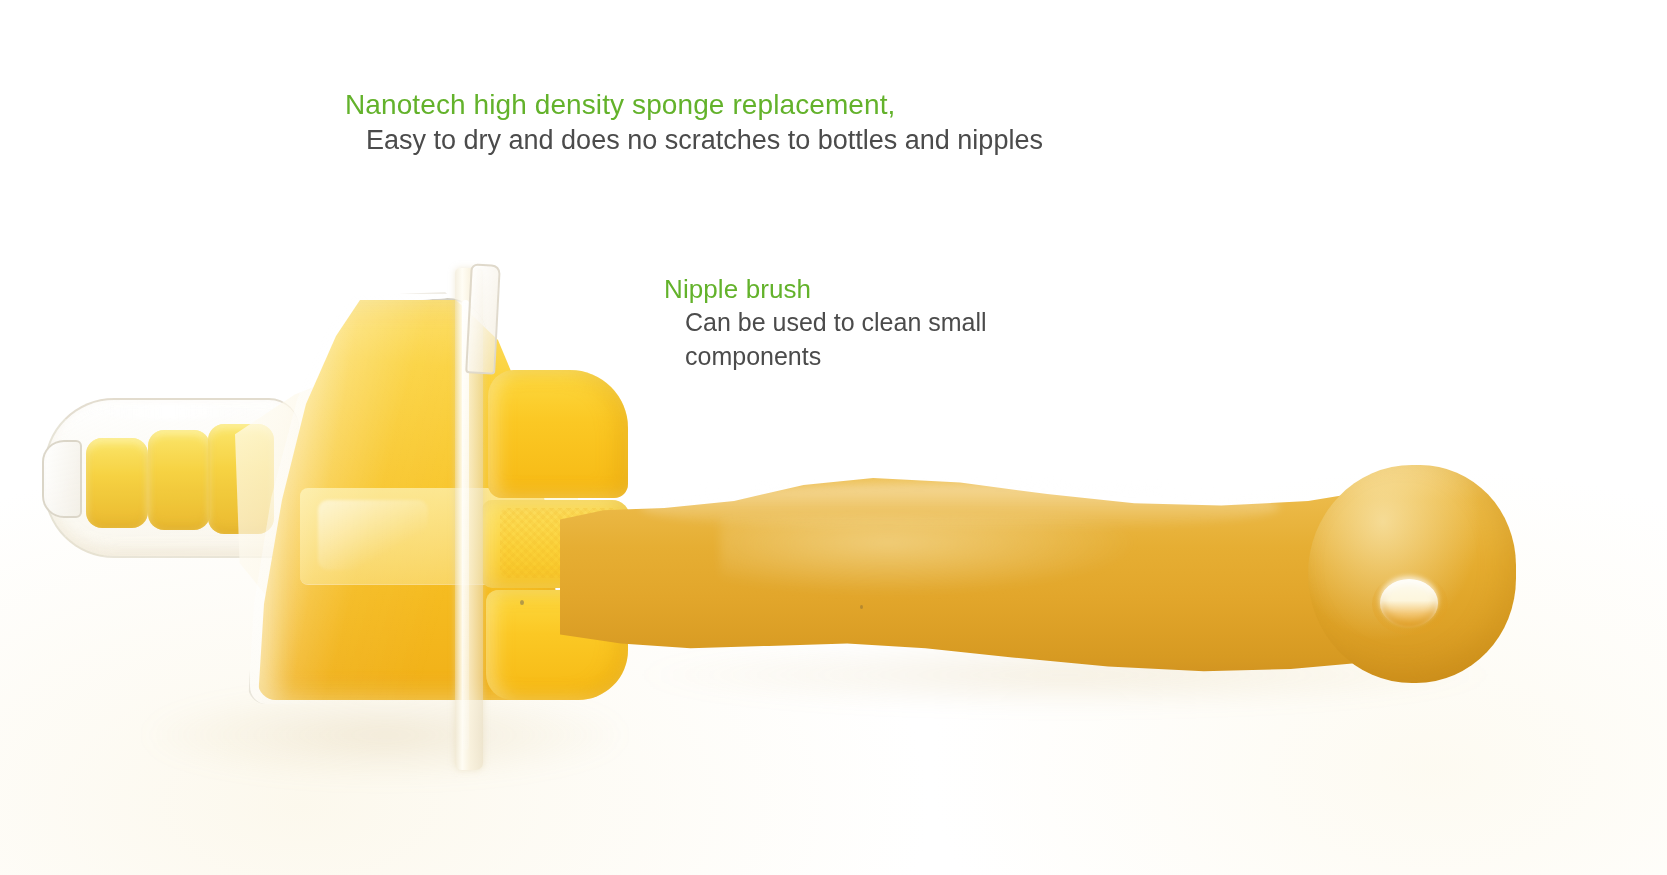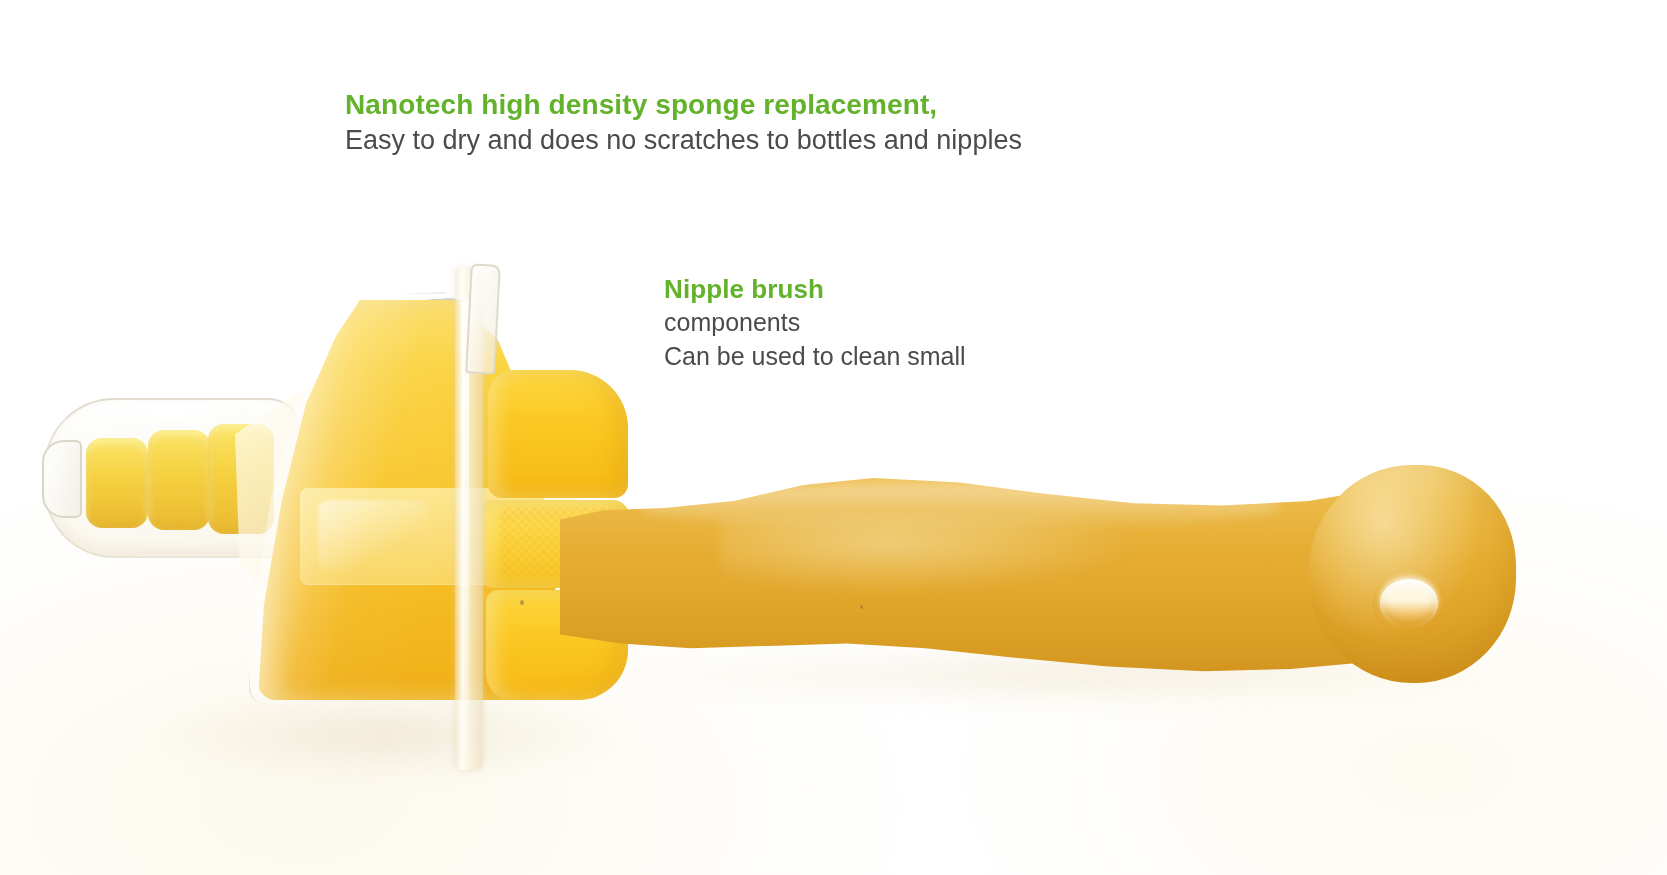--- a/index.html
+++ b/index.html
@@ -16,27 +16,28 @@
     background:
       radial-gradient(ellipse 900px 500px at 18% 92%, rgba(252,248,236,0.95) 0%, rgba(255,255,255,0) 70%),
       radial-gradient(ellipse 700px 420px at 86% 88%, rgba(253,250,240,0.9) 0%, rgba(255,255,255,0) 72%),
       #ffffff;
     overflow:hidden;
   }
 
   
   .callout { position:absolute; }
   .callout .head {
-    font-weight:bold;
+    font-weight:normal;
     letter-spacing:0.1px;
     white-space:nowrap;
   }
   .callout .sub {
     font-weight:normal;
     white-space:nowrap;
+    margin-left:21px;
   }
 
   #callout-sponge { left:345px; top:88px; }
   #callout-sponge .head { font-size:28px; line-height:34px; color:#63b22b; }
   #callout-sponge .sub  { font-size:27px; line-height:36px; color:#4b4b4b; }
 
   #callout-nipple { left:664px; top:273px; }
   #callout-nipple .head { font-size:26px; line-height:32px; color:#63b22b; }
   #callout-nipple .sub  { font-size:25px; line-height:34px; color:#4b4b4b; }
   #callout-nipple .sub-line { white-space:nowrap; }
@@ -345,18 +346,18 @@
   </div>
 
   <div class="callout" id="callout-sponge">
     <div class="head">Nanotech high density sponge replacement,</div>
     <div class="sub">Easy to dry and does no scratches to bottles and nipples</div>
   </div>
 
   <div class="callout" id="callout-nipple">
     <div class="head">Nipple brush</div>
     <div class="sub">
+      <div class="sub-line">Can be used to clean small</div>
       <div class="sub-line">components</div>
-      <div class="sub-line">Can be used to clean small</div>
     </div>
   </div>
 
 </div>
 
 </body></html>

